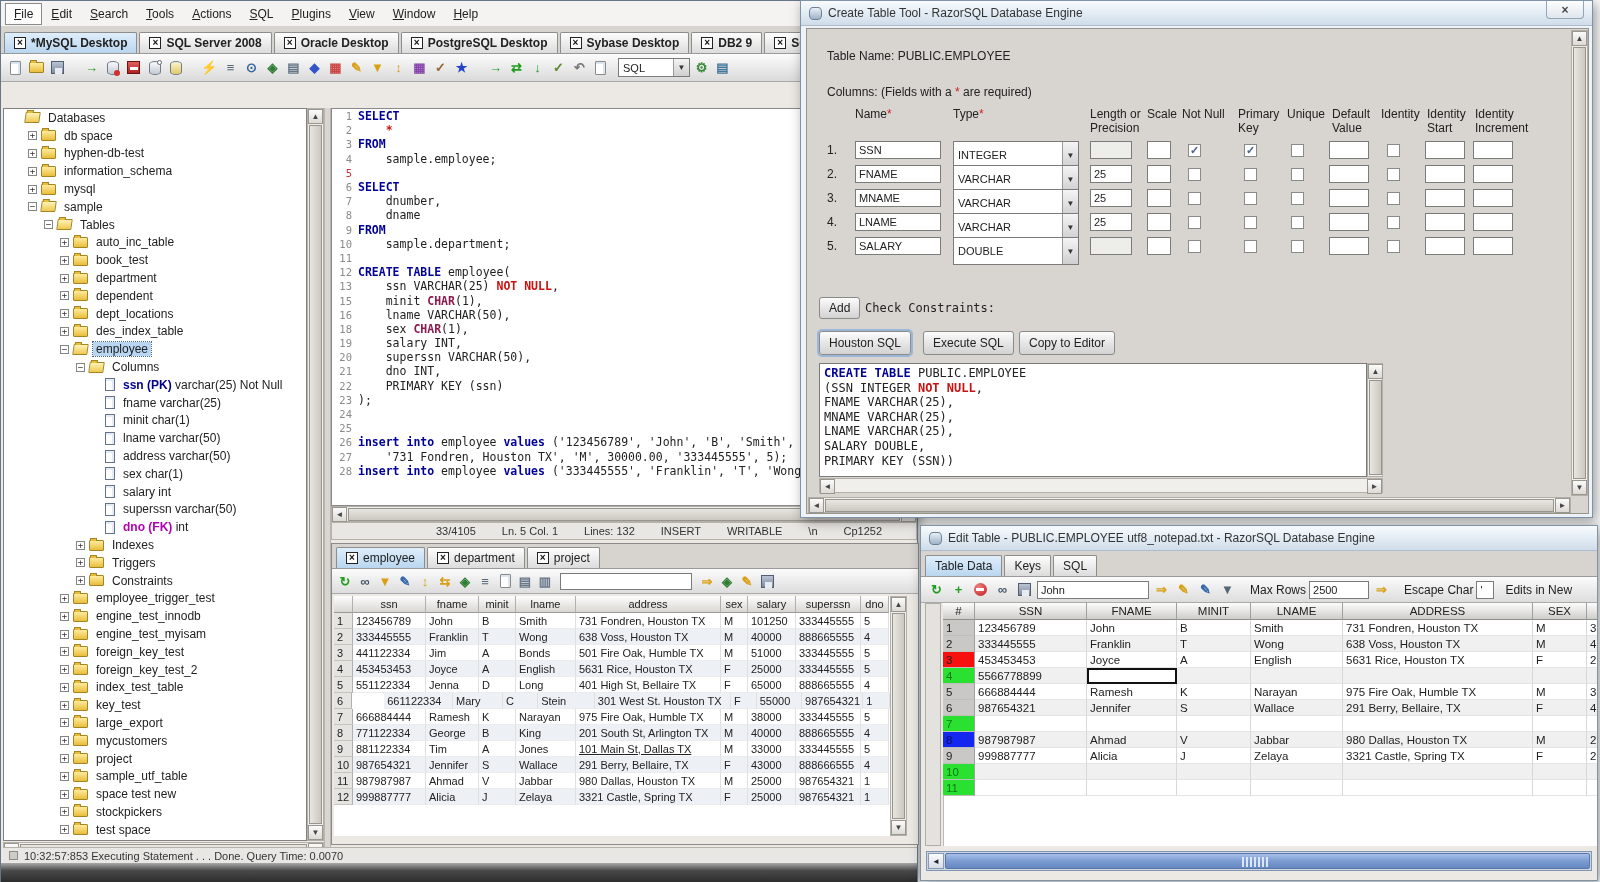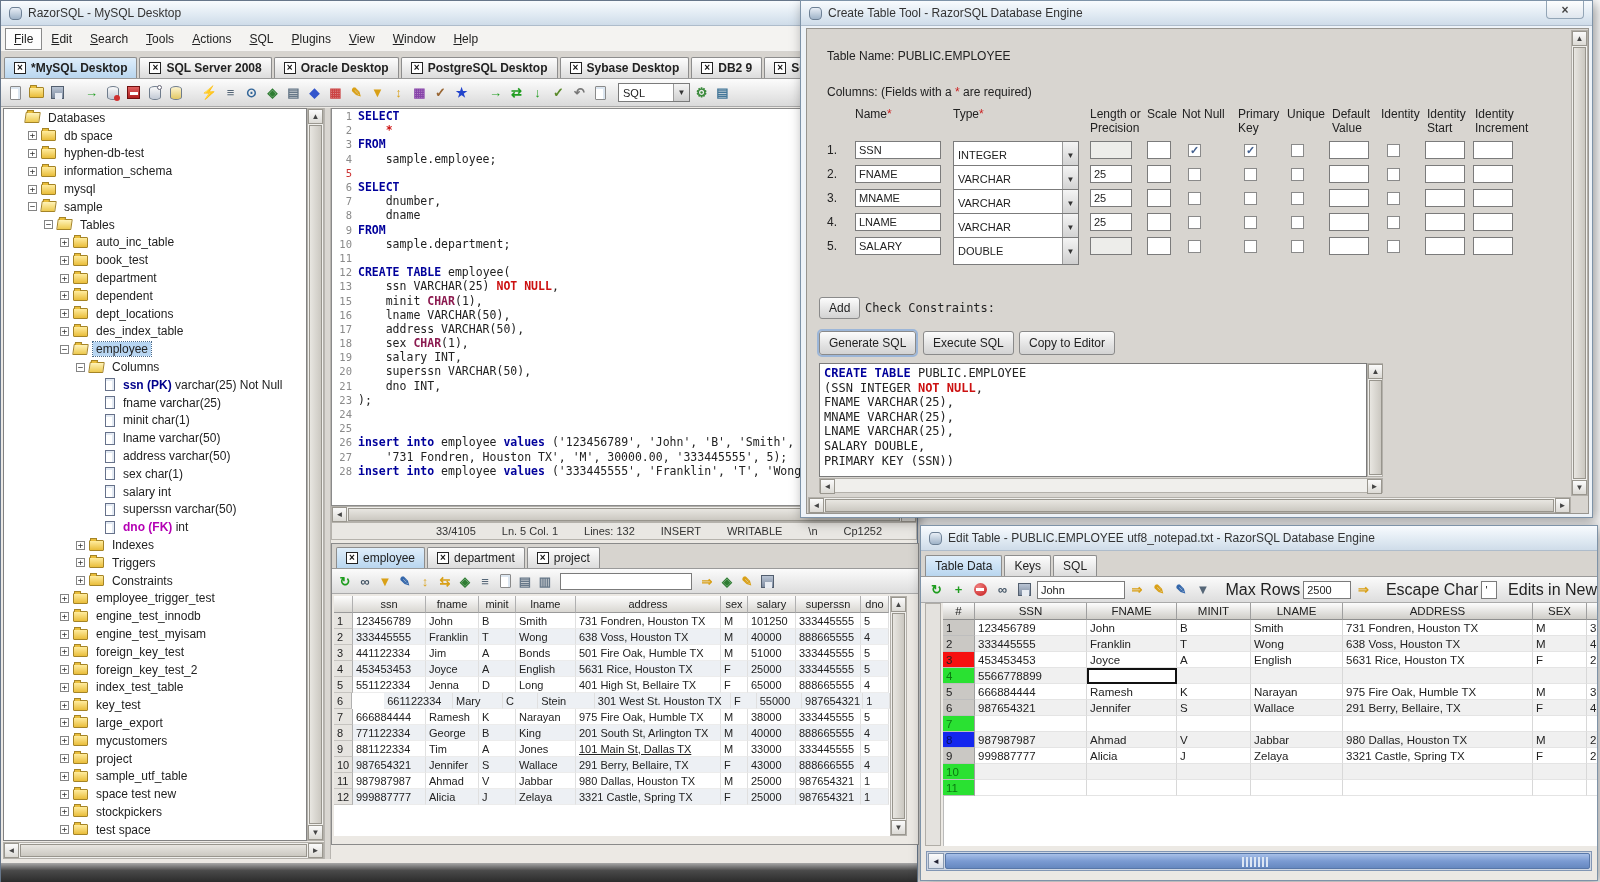--- a/index.html
+++ b/index.html
@@ -178,30 +178,26 @@
   #edit-white{position:absolute;left:22px;top:270px;width:656px;height:50px;background:#fff;border-left:1px solid #bbb;}
   #edit-left-strip{position:absolute;left:4px;top:77px;width:16px;height:243px;background:#e4e2de;border:1px solid #b0ada7;}
   #edit-bluebar{position:absolute;left:5px;top:325px;width:666px;height:20px;background:#cdd6e4;border:1px solid #8296b4;
     display:flex;align-items:center;}
   #edit-bluebar .arrow{width:16px;height:16px;background:linear-gradient(#fbfbfb,#d7dde8);border:1px solid #8a9ab0;
     display:flex;align-items:center;justify-content:center;font-size:8px;color:#223;margin-left:1px;}
   #edit-bluebar .bthumb{flex:1;height:16px;margin:0 1px;border:1px solid #5877a8;border-radius:2px;
     background:linear-gradient(#a8c0e8,#7b9bd2 50%,#6688c0);position:relative;}
   #edit-bluebar .bthumb::after{content:"";position:absolute;left:46%;top:3px;width:26px;height:10px;
     background:repeating-linear-gradient(90deg,#dce6f4 0 2px,transparent 2px 4px);}
-  .toollbl{font-size:16px;color:#222;}
+  .toollbl{font-size:12px;color:#222;}
 </style>
 </head>
 <body>
 
 <div class="win" id="main-window">
-  <div class="titlebar">
-    <span class="wicon"></span>
-    <span>RazorSQL - MySQL Desktop</span>
-  </div>
   <div id="menubar">
       <span class="menu-item focused"><u>F</u>ile</span>
       <span class="menu-item"><u>E</u>dit</span>
       <span class="menu-item"><u>S</u>earch</span>
       <span class="menu-item"><u>T</u>ools</span>
       <span class="menu-item"><u>A</u>ctions</span>
       <span class="menu-item"><u>S</u>QL</span>
       <span class="menu-item"><u>P</u>lugins</span>
       <span class="menu-item"><u>V</u>iew</span>
       <span class="menu-item"><u>W</u>indow</span>
@@ -520,25 +516,25 @@
       <div class="eline"><span class="egut">6</span><span class="ebody"><span class="seg-kw kw">SELECT</span></span></div>
       <div class="eline"><span class="egut">7</span><span class="ebody"><span>    dnumber,</span></span></div>
       <div class="eline"><span class="egut">8</span><span class="ebody"><span>    dname</span></span></div>
       <div class="eline"><span class="egut">9</span><span class="ebody"><span class="seg-kw kw">FROM</span></span></div>
       <div class="eline"><span class="egut">10</span><span class="ebody"><span>    sample.department;</span></span></div>
       <div class="eline"><span class="egut">11</span><span class="ebody"></span></div>
       <div class="eline"><span class="egut">12</span><span class="ebody"><span class="seg-kw kw">CREATE TABLE</span><span> employee(</span></span></div>
       <div class="eline"><span class="egut">13</span><span class="ebody"><span>    ssn VARCHAR(25) </span><span class="seg-red red">NOT NULL</span><span>,</span></span></div>
       <div class="eline"><span class="egut">15</span><span class="ebody"><span>    minit </span><span class="seg-type type">CHAR</span><span>(1),</span></span></div>
       <div class="eline"><span class="egut">16</span><span class="ebody"><span>    lname VARCHAR(50),</span></span></div>
-      <div class="eline"><span class="egut">17</span><span class="ebody"><span>    address VARCHAR(50),</span></span></div>
       <div class="eline"><span class="egut">18</span><span class="ebody"><span>    sex </span><span class="seg-type type">CHAR</span><span>(1),</span></span></div>
       <div class="eline"><span class="egut">19</span><span class="ebody"><span>    salary INT,</span></span></div>
       <div class="eline"><span class="egut">20</span><span class="ebody"><span>    superssn VARCHAR(50),</span></span></div>
       <div class="eline"><span class="egut">21</span><span class="ebody"><span>    dno INT,</span></span></div>
+      <div class="eline"><span class="egut">22</span><span class="ebody"><span>    PRIMARY KEY (ssn)</span></span></div>
       <div class="eline"><span class="egut">23</span><span class="ebody"><span>);</span></span></div>
       <div class="eline"><span class="egut">24</span><span class="ebody"></span></div>
       <div class="eline"><span class="egut">25</span><span class="ebody"></span></div>
       <div class="eline"><span class="egut">26</span><span class="ebody"><span class="seg-kw kw">insert into</span><span> employee </span><span class="seg-kw kw">values</span><span> ('123456789', 'John', 'B', 'Smith',</span></span></div>
       <div class="eline"><span class="egut">27</span><span class="ebody"><span>    '731 Fondren, Houston TX', 'M', 30000.00, '333445555', 5);</span></span></div>
       <div class="eline"><span class="egut">28</span><span class="ebody"><span class="seg-kw kw">insert into</span><span> employee </span><span class="seg-kw kw">values</span><span> ('333445555', 'Franklin', 'T', 'Wong</span></span></div>
     </div>
   <div class="abs sbh" id="editor-hscroll">
     <span class="sb-btn ar-lf"></span>
     <span class="sb-thumb-h"></span>
@@ -749,20 +745,24 @@
           <span class="gr-cell" style="width: 28px;">1</span>
         </div>
       </div>
     <div class="sbv" id="res-vscroll">
       <span class="sb-btn ar-up"></span>
       <span class="sb-thumb-v"></span>
       <span class="sb-btn ar-dn"></span>
     </div>
   </div>
 
+  <div class="abs" id="main-status">
+    <span class="mini-sq"></span>
+    <span>10:32:57:853 Executing Statement . . . Done. Query Time: 0.0070</span>
+  </div>
   <div class="abs" id="main-bottom"></div>
 </div>
 
 <div class="win" id="create-window">
   <div class="titlebar">
     <span class="wicon"></span>
     <span>Create Table Tool - RazorSQL Database Engine</span>
   </div>
   <div id="create-close"></div>
   <div id="create-body">
@@ -863,21 +863,21 @@
           <span class="cb" style="position: absolute; left: 437px; top: 211px;"></span>
           <span class="cb" style="position: absolute; left: 484px; top: 211px;"></span>
           <div class="tbox" style="position: absolute; left: 522px; top: 208px; width: 40px;"></div>
           <span class="cb" style="position: absolute; left: 580px; top: 211px;"></span>
           <div class="tbox" style="position: absolute; left: 618px; top: 208px; width: 40px;"></div>
           <div class="tbox" style="position: absolute; left: 666px; top: 208px; width: 40px;"></div>
         </div>
       </div>
     <div class="btn" style="position:absolute;left:12px;top:268px;height:22px;">Add</div>
     <div class="lbl12" style="left:58px;top:272px;font-family:'DejaVu Sans Mono',monospace;">Check Constraints:</div>
-    <div class="btn focus" style="position:absolute;left:12px;top:302px;height:24px;">Generate SQL</div>
+    <div class="btn focus" style="position:absolute;left:12px;top:302px;height:24px;">Houston SQL</div>
     <div class="btn" style="position:absolute;left:116px;top:302px;height:24px;">Execute SQL</div>
     <div class="btn" style="position:absolute;left:212px;top:302px;height:24px;">Copy to Editor</div>
     <div id="ct-sql"><div><span class="seg-kw kw">CREATE TABLE</span><span> PUBLIC.EMPLOYEE</span></div><div><span>(SSN INTEGER </span><span class="seg-red red">NOT NULL</span><span>,</span></div><div><span>FNAME VARCHAR(25),</span></div><div><span>MNAME VARCHAR(25),</span></div><div><span>LNAME VARCHAR(25),</span></div><div><span>SALARY DOUBLE,</span></div><div><span>PRIMARY KEY (SSN))</span></div></div>
     <div class="sbv" id="ct-sql-vscroll">
       <span class="sb-btn ar-up"></span>
       <span class="sb-thumb-v"></span>
     </div>
     <div class="sbh" id="ct-sql-hscroll">
       <span class="sb-btn ar-lf"></span>
       <span style="flex:1;"></span>

